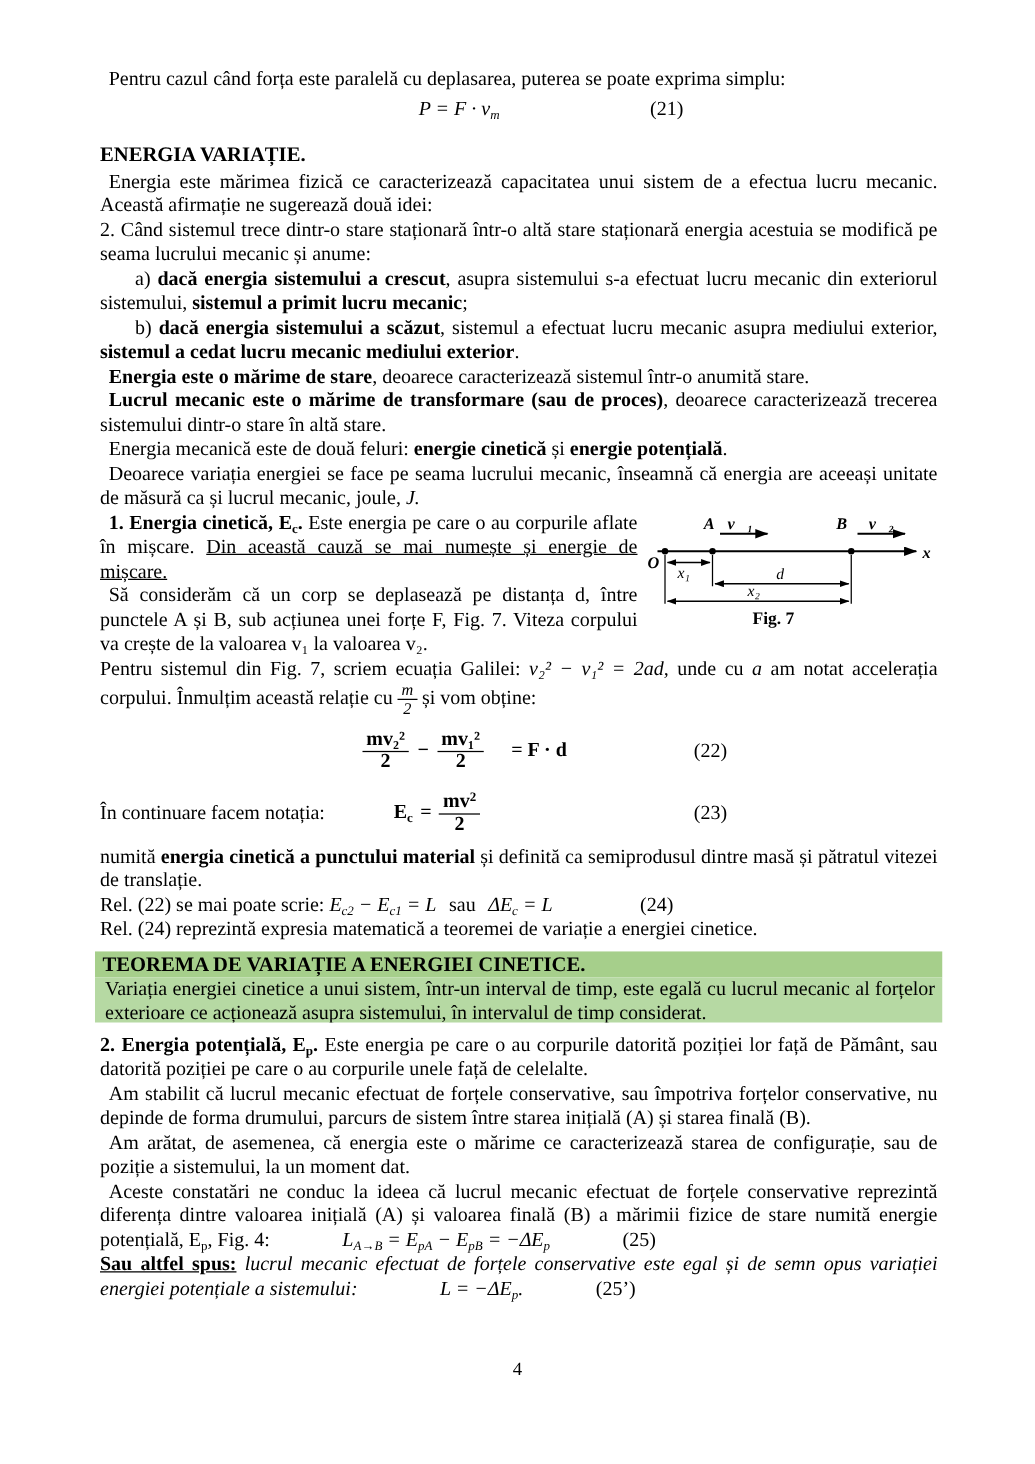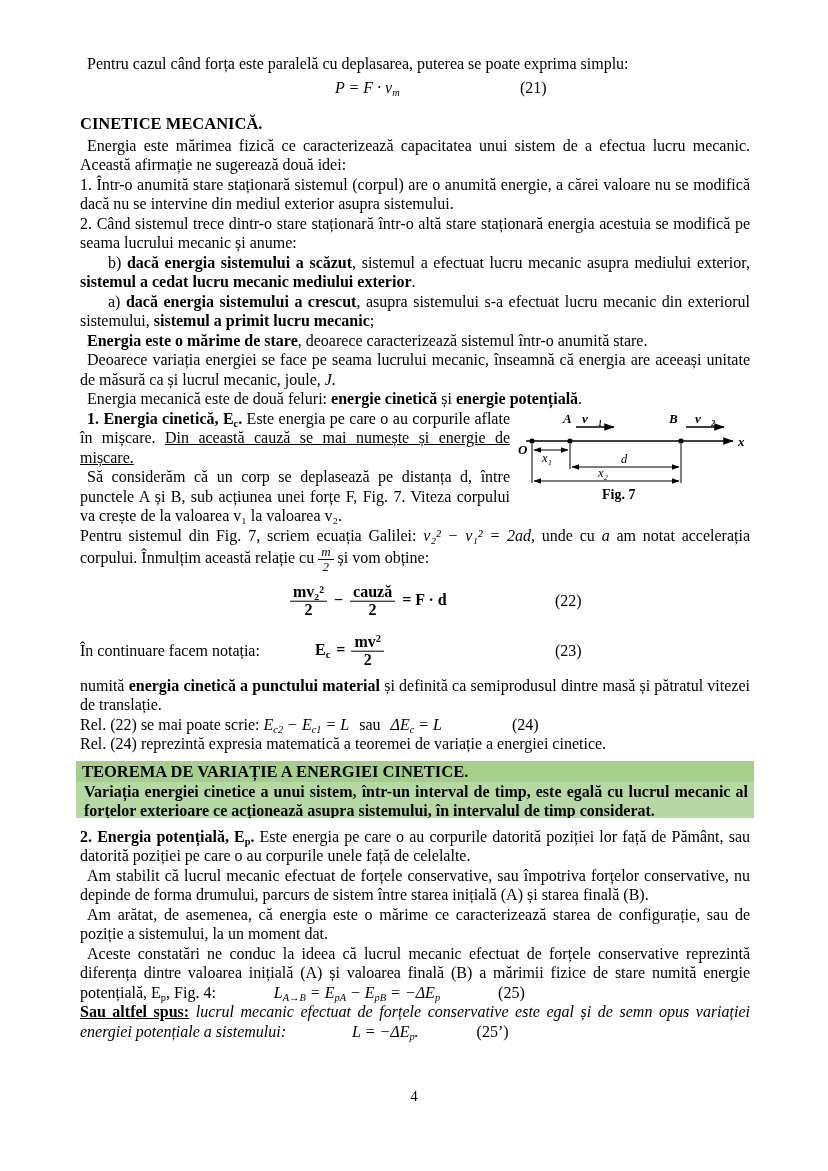--- a/index.html
+++ b/index.html
@@ -27,56 +27,56 @@
   }
   .frac { display: inline-flex; flex-direction: column; align-items: center;
           vertical-align: middle; line-height: 1.05; }
   .frac .fn { padding: 0 3px; border-bottom: 1.4px solid #000; }
   .frac .fd { padding: 0 3px; }
   .fsmall { font-size: 13px; font-style: italic; }
   .figure { float: right; width: 232px; margin: 2px 0 2px 8px; }
   .theorem { margin: 7px -4px 9px -4px; height: 57px; overflow: hidden; }
   .theorem .t-title { background: var(--theorem_title_bg, #a6cf8b); font-weight: bold;
                       font-size: 16.5px; padding: 1px 6px 0 6px; }
-  .theorem .t-body  { background: var(--theorem_body_bg, #b6d9a3); font-weight: bold;
+  .theorem .t-body  { background: var(--theorem_body_bg, #b6d9a3); font-weight: normal;
                       padding: 0 6px 4px 8px; text-align: justify; }
   .pageno { position: absolute; bottom: 40px; left: 0; width: 100%; text-align: center; font-size: 15px; }
   svg text { font-family: "Liberation Serif", serif; }
   .ft  { font-size: 13px; font-weight: bold; font-style: italic; }
   .fl  { font-size: 12.5px; font-style: italic; }
   .fcap { font-size: 14px; font-weight: bold; }
 </style>
 </head>
 <body>
 
 <div class="page">
 
   <p class="ind">Pentru cazul când forța este paralelă cu deplasarea, puterea se poate exprima simplu:</p>
 
   <div class="eqrow" style="height:26px;margin:1px 0 2px 0;">
     <span class="eq bi" style="left:255px"><span>P = F · v</span><sub>m</sub></span>
     <span class="eqlabel" style="left:440px">(21)</span>
   </div>
 
-  <h2>CINETICE MECANICĂ.</h2>
+  <h2>ENERGIA VARIAȚIE.</h2>
 
   <p class="ind">Energia este mărimea fizică ce caracterizează capacitatea unui sistem de a efectua lucru mecanic. Această afirmație ne sugerează două idei:</p>
-  <p>1. Într-o anumită stare staționară sistemul (corpul) are o anumită energie, a cărei valoare nu se modifică dacă nu se intervine din mediul exterior asupra sistemului.</p>
   <p>2. Când sistemul trece dintr-o stare staționară într-o altă stare staționară energia acestuia se modifică pe seama lucrului mecanic și anume:</p>
+
+  <p class="ind-lg"><span>a) </span><span class="b">dacă energia sistemului a crescut</span><span>, asupra sistemului s-a efectuat lucru mecanic din exteriorul sistemului, </span><span class="b">sistemul a primit lucru mecanic</span><span>;</span></p>
 
   <p class="ind-lg"><span>b) </span><span class="b">dacă energia sistemului a scăzut</span><span>, sistemul a efectuat lucru mecanic asupra mediului exterior, </span><span class="b">sistemul a cedat lucru mecanic mediului exterior</span><span>.</span></p>
 
-  <p class="ind-lg"><span>a) </span><span class="b">dacă energia sistemului a crescut</span><span>, asupra sistemului s-a efectuat lucru mecanic din exteriorul sistemului, </span><span class="b">sistemul a primit lucru mecanic</span><span>;</span></p>
-
   <p class="ind"><span class="b">Energia este o mărime de stare</span><span>, deoarece caracterizează sistemul într-o anumită stare.</span></p>
 
+  <p class="ind"><span class="b">Lucrul mecanic este o mărime de transformare (sau de proces)</span><span>, deoarece caracterizează trecerea sistemului dintr-o stare în altă stare.</span></p>
+
+  <p class="ind"><span>Energia mecanică este de două feluri: </span><span class="b">energie cinetică</span><span> și </span><span class="b">energie potențială</span><span>.</span></p>
 
   <p class="ind"><span>Deoarece variația energiei se face pe seama lucrului mecanic, înseamnă că energia are aceeași unitate de măsură ca și lucrul mecanic, joule, </span><span class="bi">J.</span></p>
-
-  <p class="ind"><span>Energia mecanică este de două feluri: </span><span class="b">energie cinetică</span><span> și </span><span class="b">energie potențială</span><span>.</span></p>
 
   <div>
     <div class="figure">
       <svg width="232" height="92" viewBox="0 0 232 92">
         <defs>
           <marker id="ar" markerWidth="8" markerHeight="6" refX="6.5" refY="2.5" orient="auto-start-reverse">
             <path d="M0,0 L7,2.5 L0,5 Z" fill="#000"></path>
           </marker>
         </defs>
         <g stroke="#000" stroke-width="1.5" fill="none">
@@ -123,23 +123,23 @@
   <p><span>Pentru sistemul din Fig. 7, scriem ecuația Galilei: </span><span class="bi">v₂² − v₁² = 2ad,</span><span> unde cu </span><span class="i">a</span><span> am notat accelerația corpului. Înmulțim această relație cu </span><span class="frac fsmall">
         <span class="fn">m</span>
         <span class="fd">2</span>
       </span><span> și vom obține:</span></p>
 
   <div class="eqrow b" style="height:50px;margin:2px 0;">
     <span class="eq" style="left:210px"><span class="frac">
           <span class="fn">mv₂²</span>
           <span class="fd">2</span>
         </span><span style="margin:0 7px">−</span><span class="frac">
-          <span class="fn">cauză</span>
+          <span class="fn">mv₁²</span>
           <span class="fd">2</span>
-        </span><span style="margin-left:7px">= F · d</span></span>
+        </span><span style="margin-left:22px">= F · d</span></span>
     <span class="eqlabel" style="left:475px;font-weight:normal">(22)</span>
   </div>
 
   <div class="eqrow" style="height:46px;margin:2px 0;">
     <span class="eq" style="left:0">În continuare facem notația:</span>
     <span class="eq b" style="left:235px"><span>E</span><sub>c</sub><span style="margin:0 6px">=</span><span class="frac">
           <span class="fn"><span>mv</span><sup>2</sup></span>
           <span class="fd">2</span>
         </span></span>
     <span class="eqlabel" style="left:475px">(23)</span>

